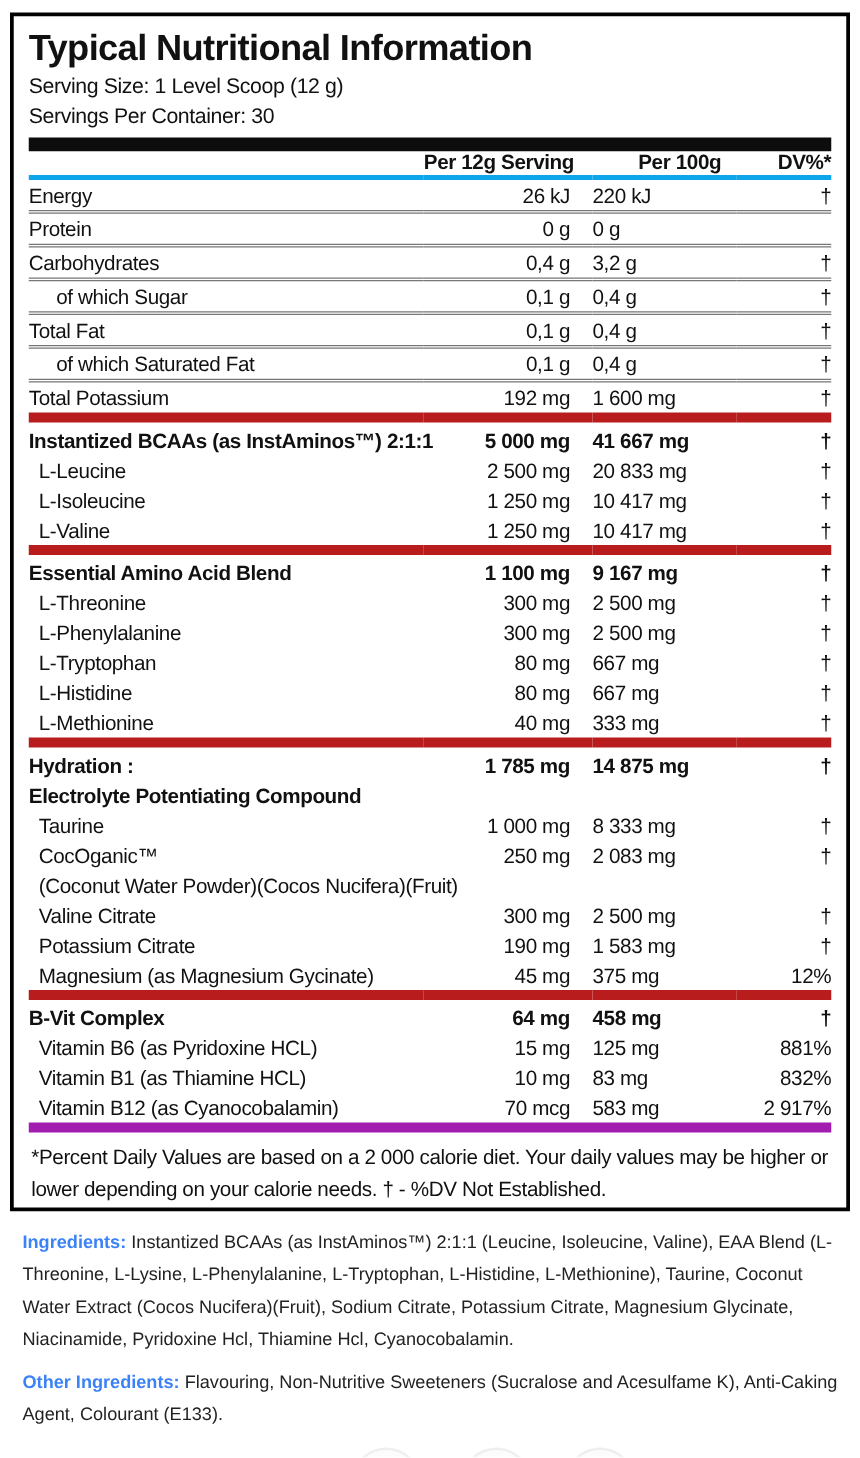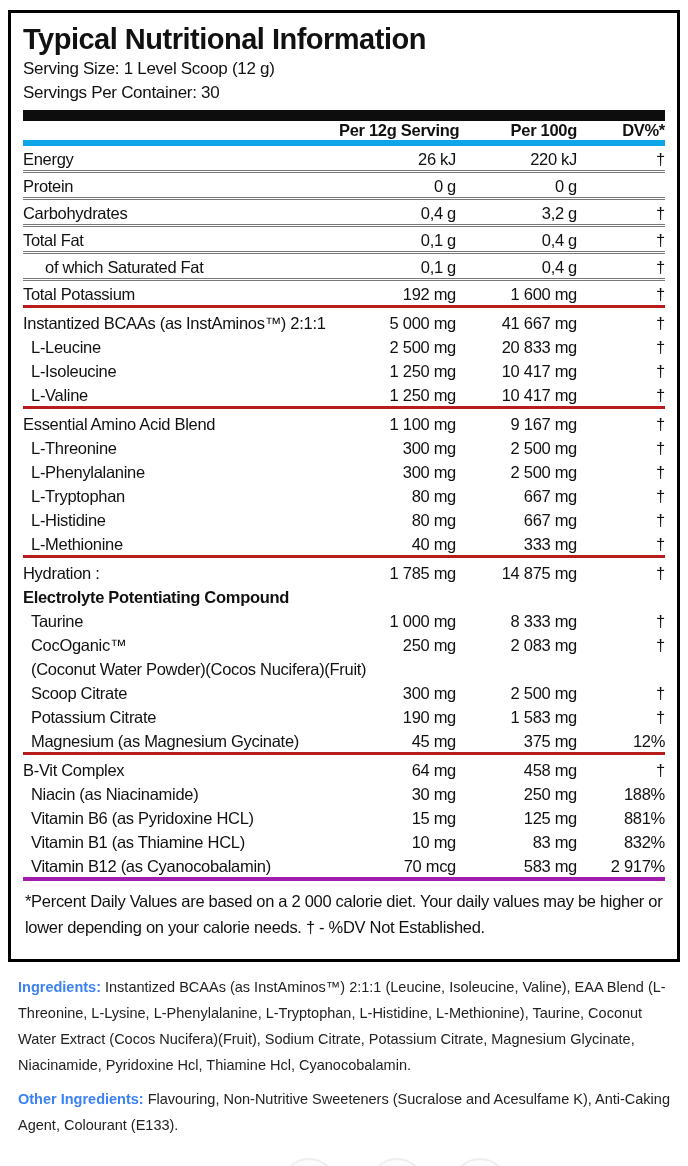--- a/index.html
+++ b/index.html
@@ -51,48 +51,48 @@
     vertical-align: bottom;
   }
   col.col-name { width: auto; }
   col.col-c1 { width: 135px; }
   col.col-c2 { width: 115px; }
   col.col-c3 { width: 76px; }
   thead th {
     font-weight: bold;
     text-align: right;
     padding: 10px 0 7px 0;
-    border-bottom: 6px solid #0ea5e9;
+    border-bottom: 4px solid #0ea5e9;
     white-space: nowrap;
   }
   thead th.c1 { padding-right: 18px; }
   thead th.c2 { padding-right: 12px; }
   tbody td {
     height: 24px;
     line-height: 22px;
     white-space: nowrap;
   }
   tbody td.name { text-align: left; overflow: visible; }
   tbody td.c1 { text-align: right; padding-right: 18px; }
-  tbody td.c2 { text-align: right; padding-right: 12px; }
+  tbody td.c2 { padding-right: 12px; }
   tbody td.c3 { text-align: right; }
   tr.macro td, tr.macro-sub td { border-bottom: 3px double #777; }
   tr.macro-last td { border-bottom: none; margin-left: 15px; }
   tr.macro-sub td.name { padding-left: 22px; }
   tr.sub td.name, tr.continuation td.name { padding-left: 8px; }
   tr.section td {
-    border-top: 3px solid #b91c1c;
-    font-weight: normal;
+    border-top: 8px solid #b91c1c;
+    font-weight: bold;
     height: 26px;
   }
   tr.subheader td { font-weight: bold; }
   .footnote {
-    border-top: 4px solid #a21caf;
+    border-top: 8px solid #a21caf;
     margin-top: 0;
-    padding: 7px 2px 19px 2px;
+    padding: 7px 2px 1px 2px;
     font-size: 16.5px;
     line-height: 26px;
     letter-spacing: -0.3px;
   }
   .ing {
     margin: 12px 18px 0 18px;
     font-size: 14.5px;
     line-height: 26px;
     color: #222;
   }
@@ -145,20 +145,26 @@
             <td class="c1">0 g</td>
             <td class="c2">0 g</td>
             <td class="c3"></td>
           </tr>
           <tr class="macro">
             <td class="name">Carbohydrates</td>
             <td class="c1">0,4 g</td>
             <td class="c2">3,2 g</td>
             <td class="c3">†</td>
           </tr>
+          <tr class="macro-sub">
+            <td class="name">of which Sugar</td>
+            <td class="c1">0,1 g</td>
+            <td class="c2">0,4 g</td>
+            <td class="c3">†</td>
+          </tr>
           <tr class="macro">
             <td class="name">Total Fat</td>
             <td class="c1">0,1 g</td>
             <td class="c2">0,4 g</td>
             <td class="c3">†</td>
           </tr>
           <tr class="macro-sub">
             <td class="name">of which Saturated Fat</td>
             <td class="c1">0,1 g</td>
             <td class="c2">0,4 g</td>
@@ -254,21 +260,21 @@
             <td class="c2">2 083 mg</td>
             <td class="c3">†</td>
           </tr>
           <tr class="continuation">
             <td class="name">(Coconut Water Powder)(Cocos Nucifera)(Fruit)</td>
             <td class="c1"></td>
             <td class="c2"></td>
             <td class="c3"></td>
           </tr>
           <tr class="sub">
-            <td class="name">Scoop Citrate</td>
+            <td class="name">Valine Citrate</td>
             <td class="c1">300 mg</td>
             <td class="c2">2 500 mg</td>
             <td class="c3">†</td>
           </tr>
           <tr class="sub">
             <td class="name">Potassium Citrate</td>
             <td class="c1">190 mg</td>
             <td class="c2">1 583 mg</td>
             <td class="c3">†</td>
           </tr>
@@ -278,26 +284,20 @@
             <td class="c2">375 mg</td>
             <td class="c3">12%</td>
           </tr>
           <tr class="section">
             <td class="name">B-Vit Complex</td>
             <td class="c1">64 mg</td>
             <td class="c2">458 mg</td>
             <td class="c3">†</td>
           </tr>
           <tr class="sub">
-            <td class="name">Niacin (as Niacinamide)</td>
-            <td class="c1">30 mg</td>
-            <td class="c2">250 mg</td>
-            <td class="c3">188%</td>
-          </tr>
-          <tr class="sub">
             <td class="name">Vitamin B6 (as Pyridoxine HCL)</td>
             <td class="c1">15 mg</td>
             <td class="c2">125 mg</td>
             <td class="c3">881%</td>
           </tr>
           <tr class="sub">
             <td class="name">Vitamin B1 (as Thiamine HCL)</td>
             <td class="c1">10 mg</td>
             <td class="c2">83 mg</td>
             <td class="c3">832%</td>

